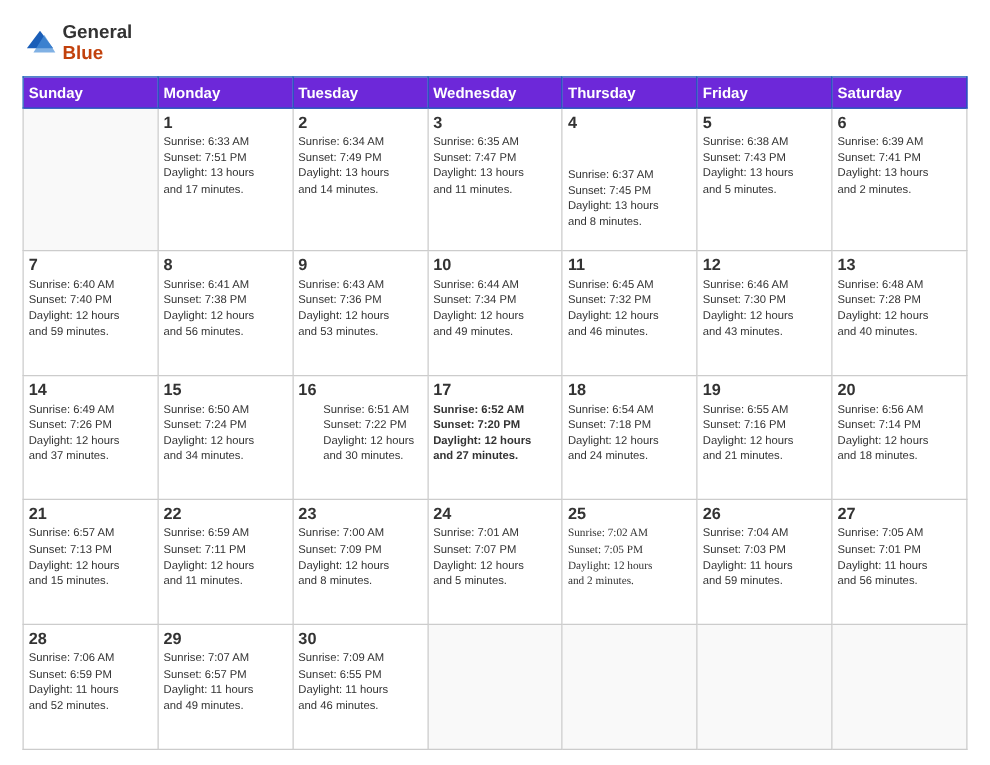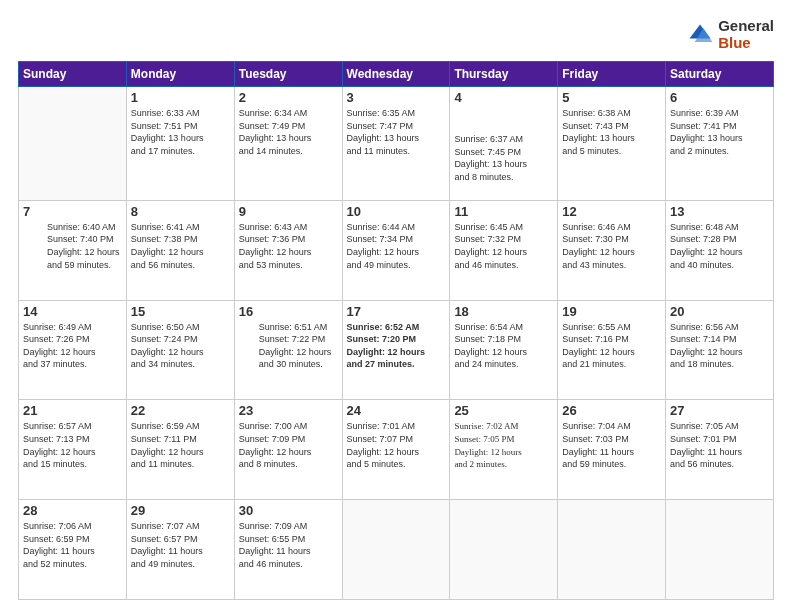--- a/index.html
+++ b/index.html
@@ -9,21 +9,20 @@
       font-family: Arial, sans-serif;
       background: #fff;
       overflow: hidden;
     }
     .page {
       width: 792px;
       height: 612px;
       padding: 18px 18px 12px 18px;
       display: flex;
       flex-direction: column;
-      align-items: flex-end;
     }
     .header {
       display: flex;
       justify-content: space-between;
       align-items: flex-start;
       margin-bottom: 10px;
     }
     .logo {
       display: flex;
       align-items: center;
@@ -62,21 +61,21 @@
       color: #555;
     }
     .calendar {
       flex: 1;
       border: 1px solid #ccc;
       border-collapse: collapse;
       width: 100%;
       table-layout: fixed;
     }
     .calendar th {
-      background: #4c1d95;
+      background: #6d28d9;
       color: #fff;
       font-size: 12px;
       font-weight: bold;
       padding: 5px 4px;
       border: 1px solid #1a5eb8;
       text-align: left;
     }
     .calendar td {
       border: 1px solid #ccc;
       vertical-align: top;
@@ -169,21 +168,21 @@
             <span class="day-num">6</span>
             <div class="cell-text" style="white-space: pre-line;">Sunrise: 6:39 AM
 Sunset: 7:41 PM
 Daylight: 13 hours
 and 2 minutes.</div>
           </td>
         </tr>
         <tr>
           <td>
             <span class="day-num">7</span>
-            <div class="cell-text" style="white-space: pre-line; margin-left: 24px;">Sunrise: 6:40 AM
+            <div class="cell-text" style="white-space: pre-line;">Sunrise: 6:40 AM
 Sunset: 7:40 PM
 Daylight: 12 hours
 and 59 minutes.</div>
           </td>
           <td>
             <span class="day-num">8</span>
             <div class="cell-text" style="white-space: pre-line;">Sunrise: 6:41 AM
 Sunset: 7:38 PM
 Daylight: 12 hours
 and 56 minutes.</div>

